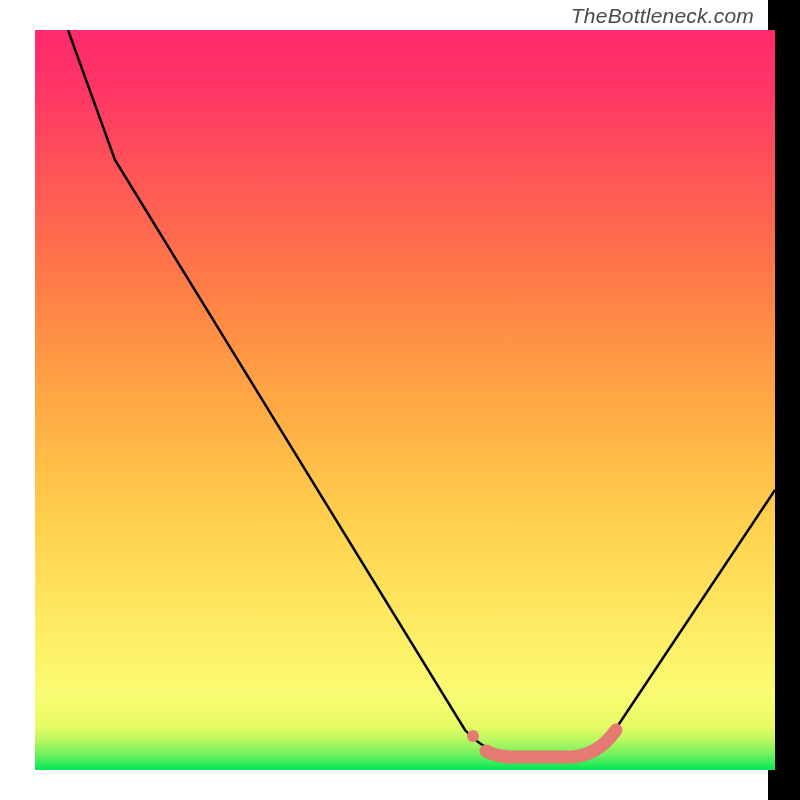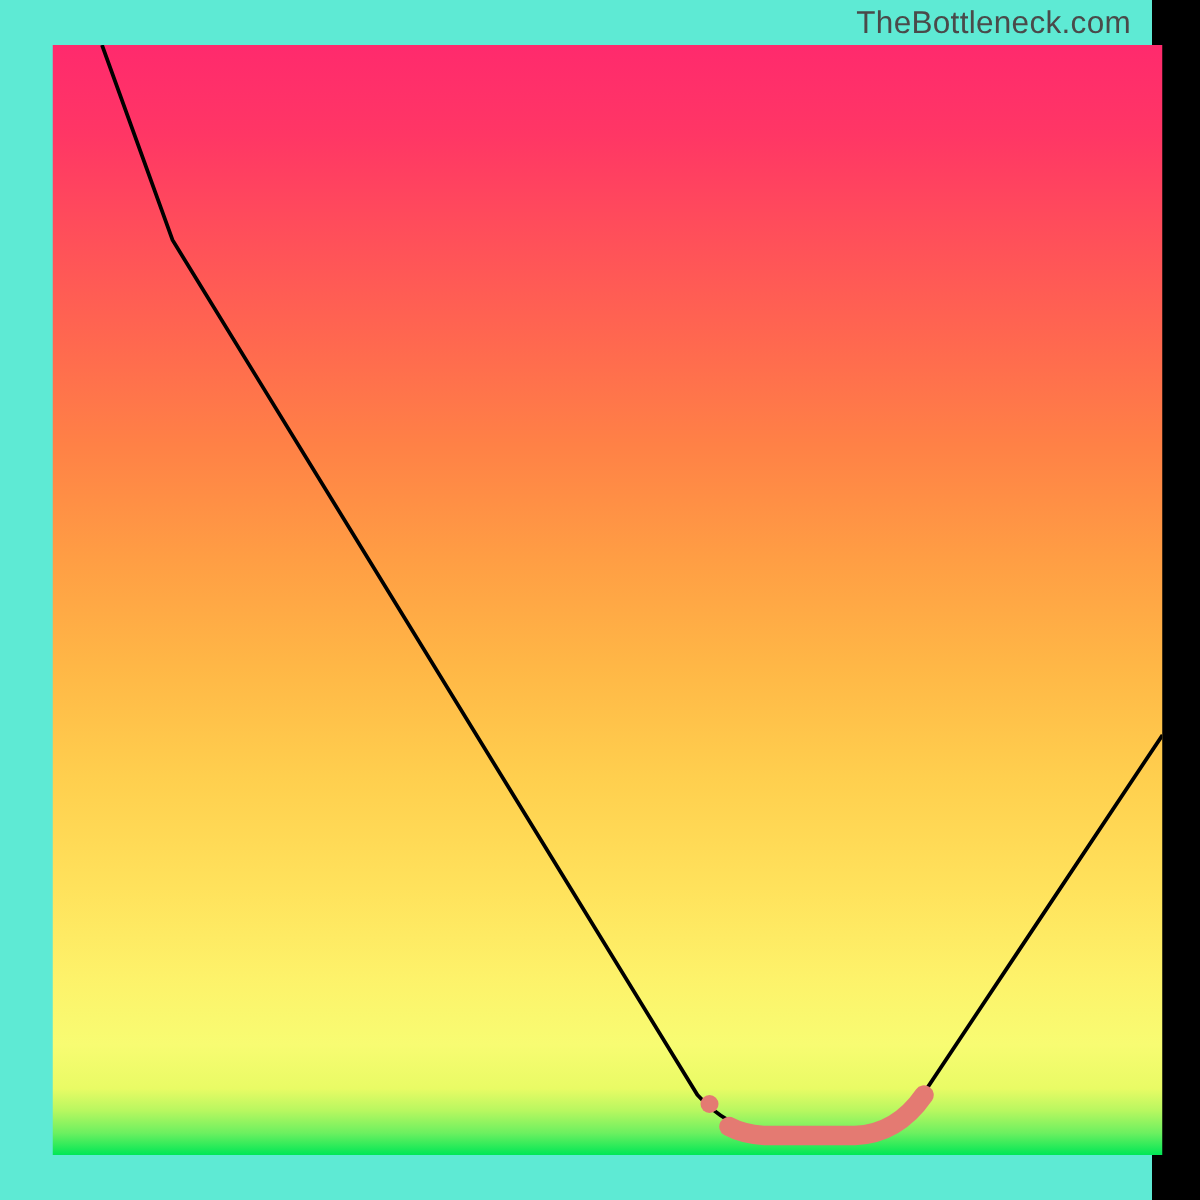--- a/index.html
+++ b/index.html
@@ -8,21 +8,22 @@
     width: 800px;
     height: 800px;
     background: #000;
     overflow: hidden;
     font-family: Arial, Helvetica, sans-serif;
   }
   .container {
     position: relative;
     width: 768px;
     height: 800px;
-    background: #5eead4;
+    background: #ffffff;
+    font-style: italic;
   }
   .watermark {
     position: absolute;
     top: 4px;
     right: 14px;
     color: #4a4a4a;
     font-size: 21px;
     font-weight: 500;
     letter-spacing: 0.2px;
     z-index: 10;

